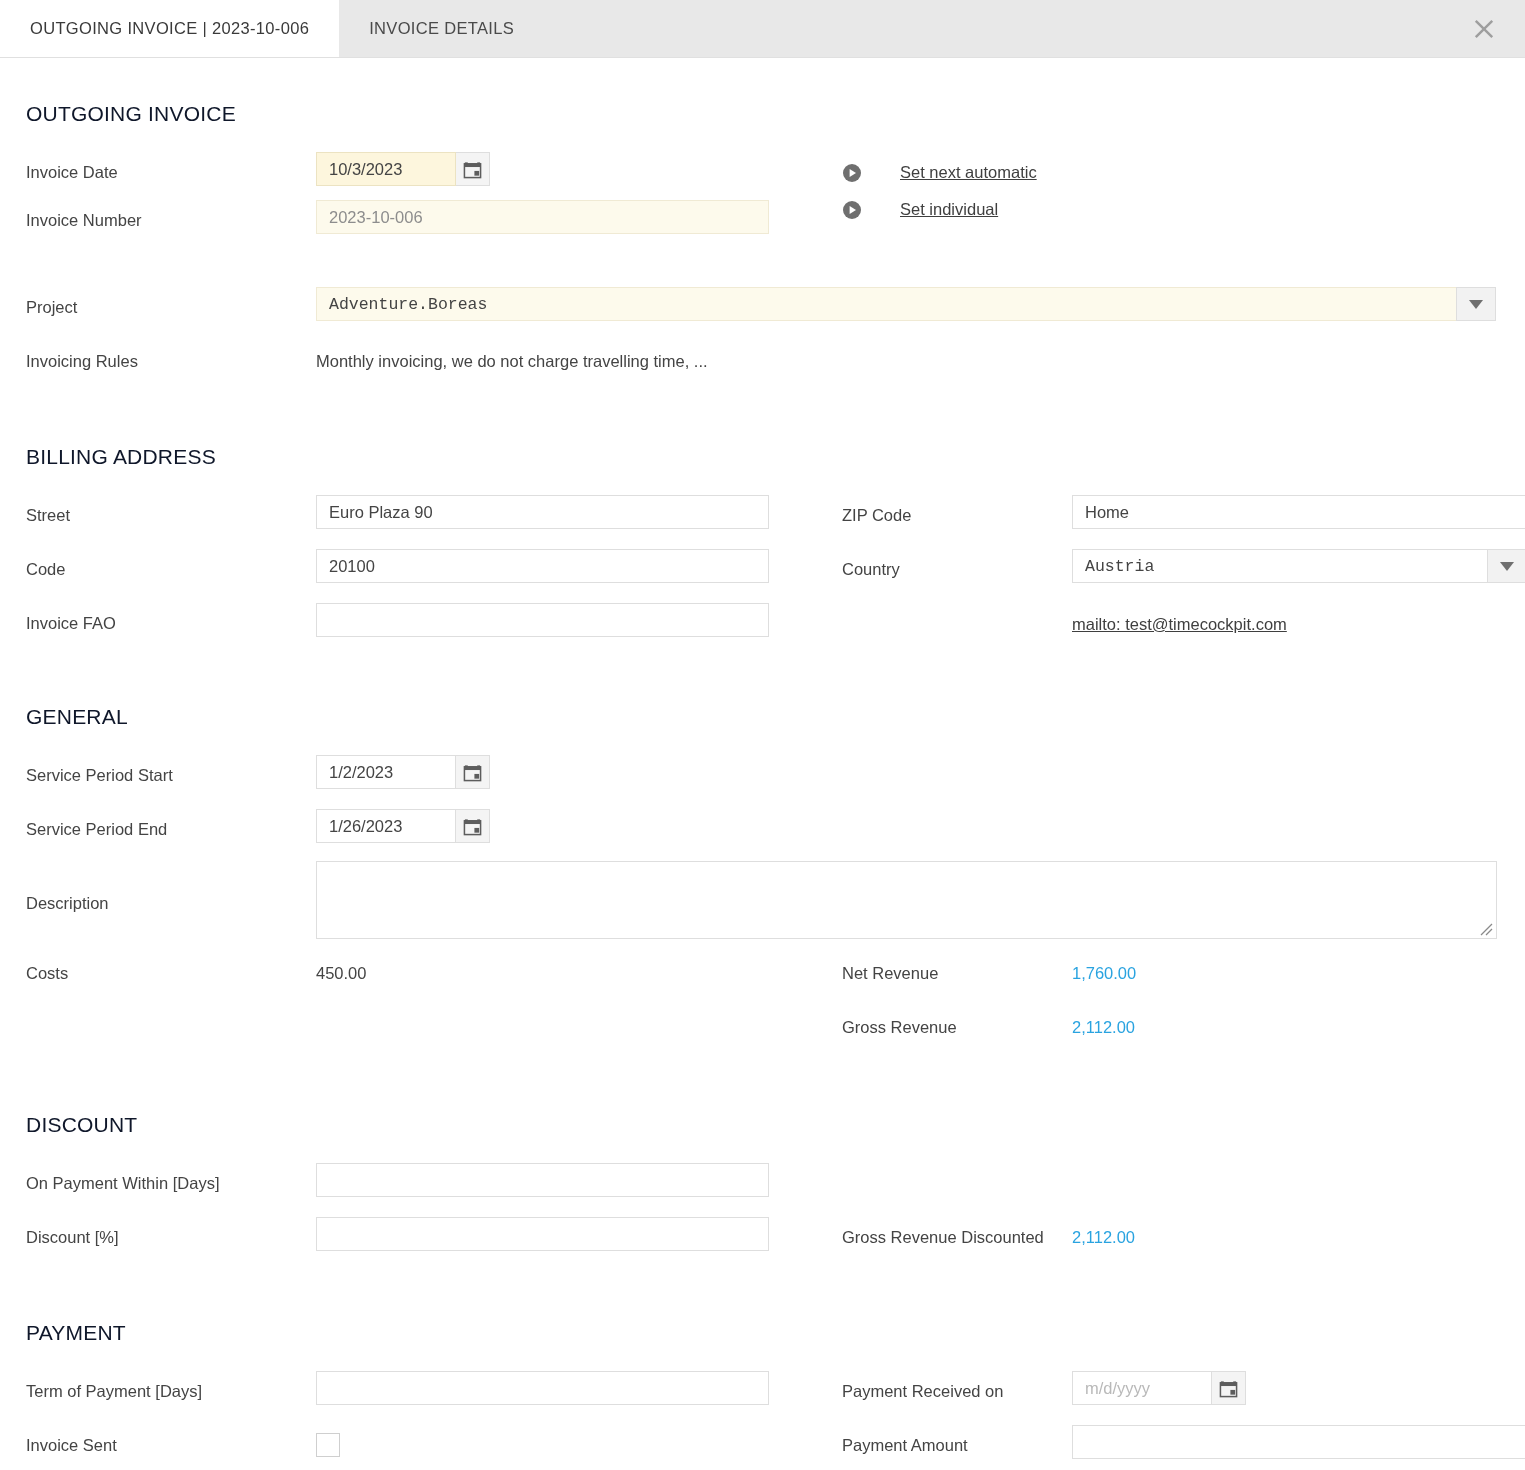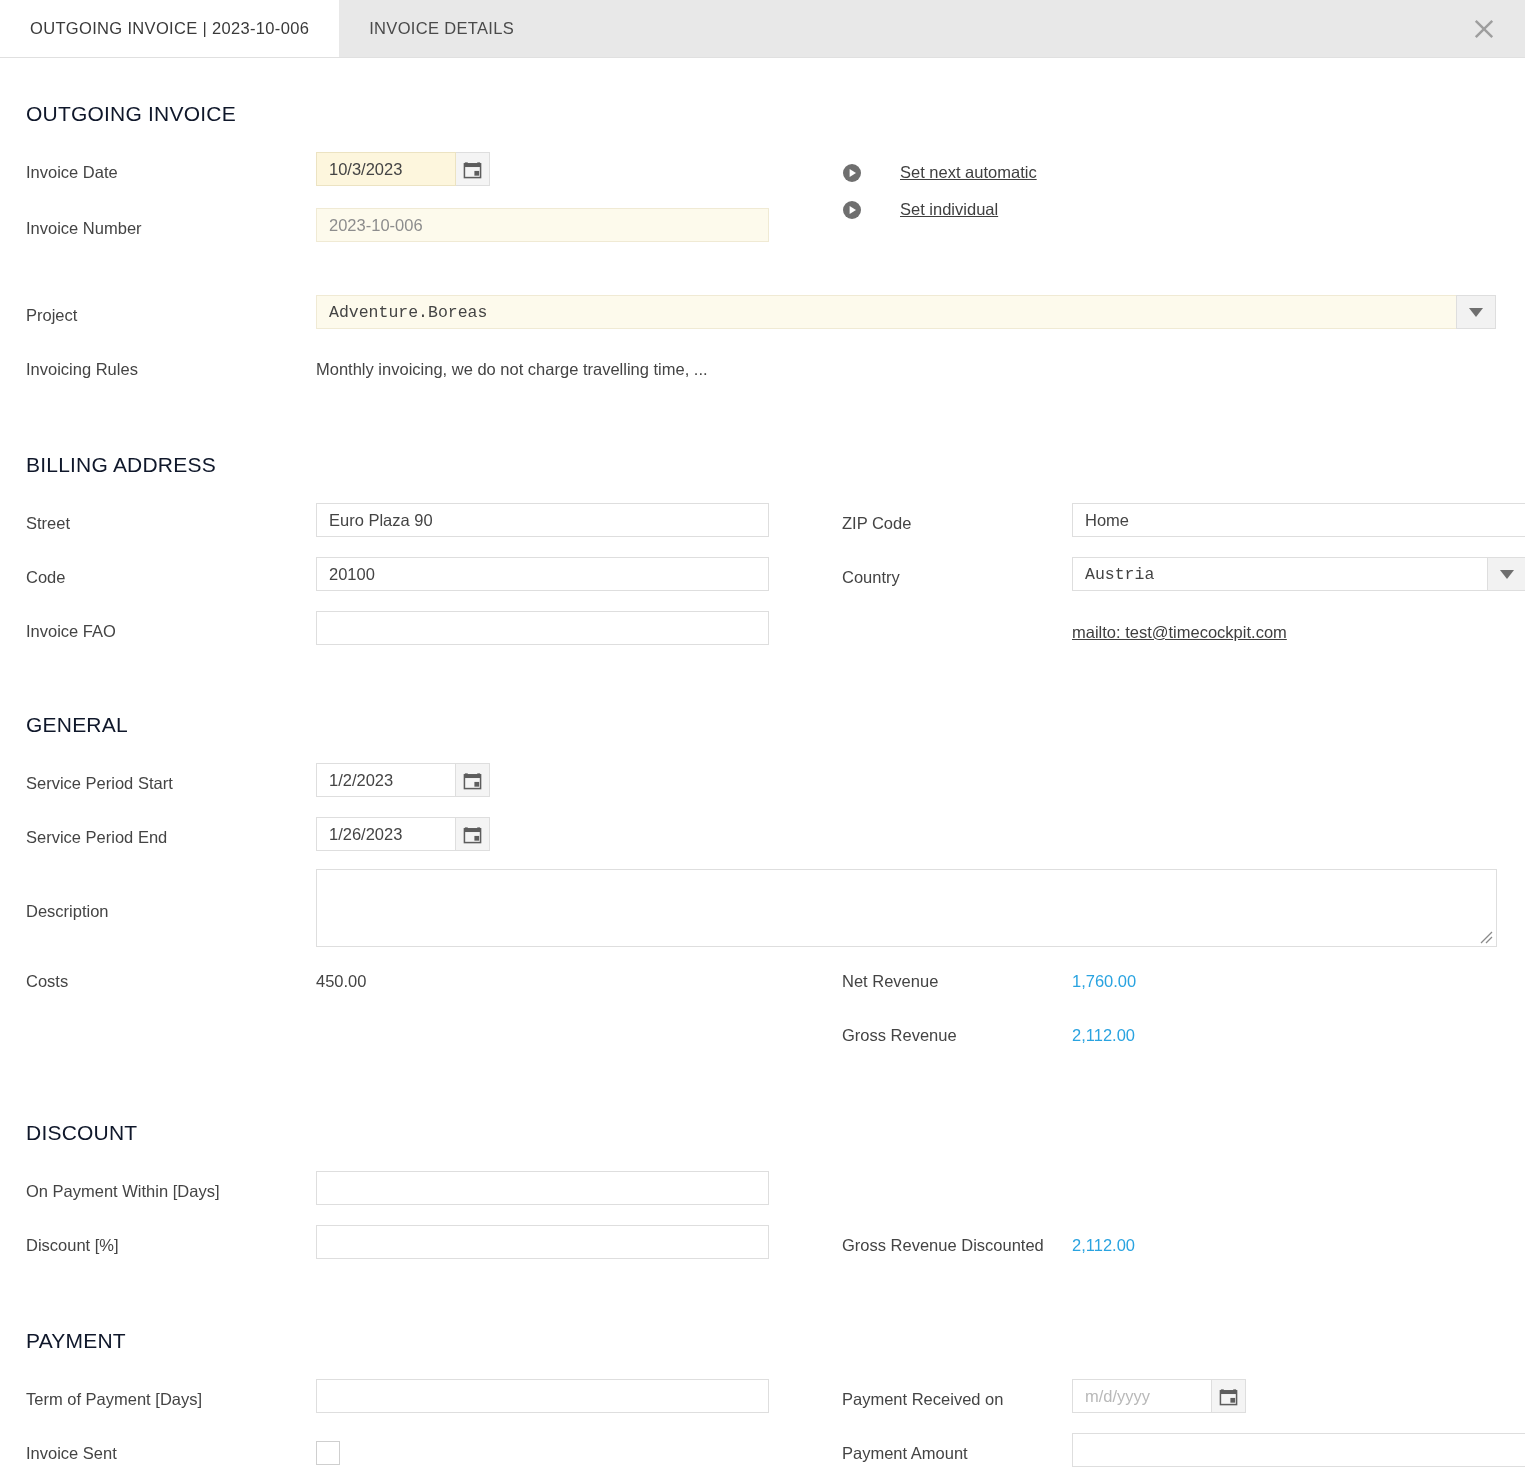--- a/index.html
+++ b/index.html
@@ -55,21 +55,21 @@
   .sec-discount  { padding-top: 62px; }
   .sec-payment   { padding-top: 60px; }
   .sec-report    { padding-top: 58px; }
 
   
   .row {
     display: flex;
     align-items: flex-start;
     min-height: 44px;
   }
-  .row + .row { margin-top: 12px; }
+  .row + .row { margin-top: 4px; }
 
   .lbl {
     width: 290px;
     flex: 0 0 290px;
     font-size: 16.5px;
     color: #444444;
     line-height: 1;
     padding-top: 12px;
   }
   .lbl.right-col {

